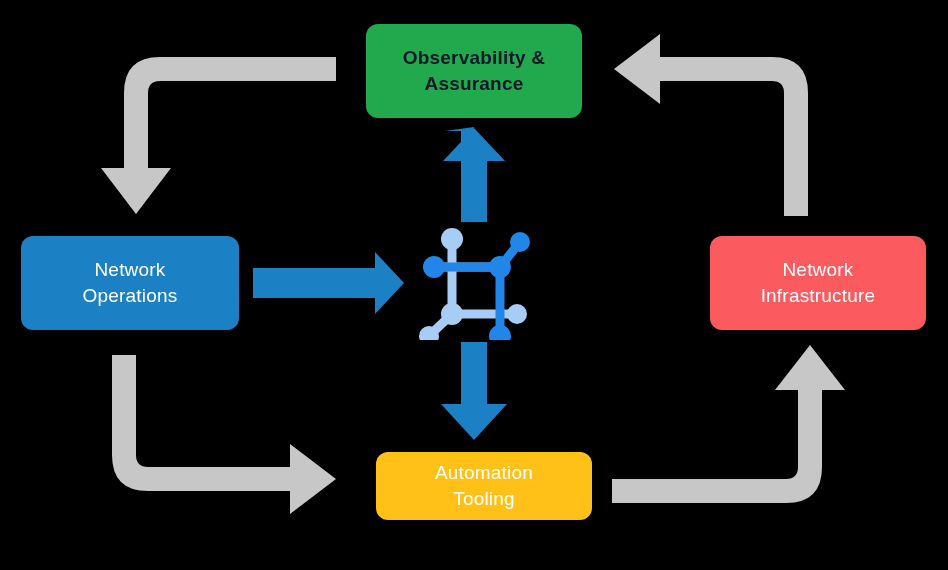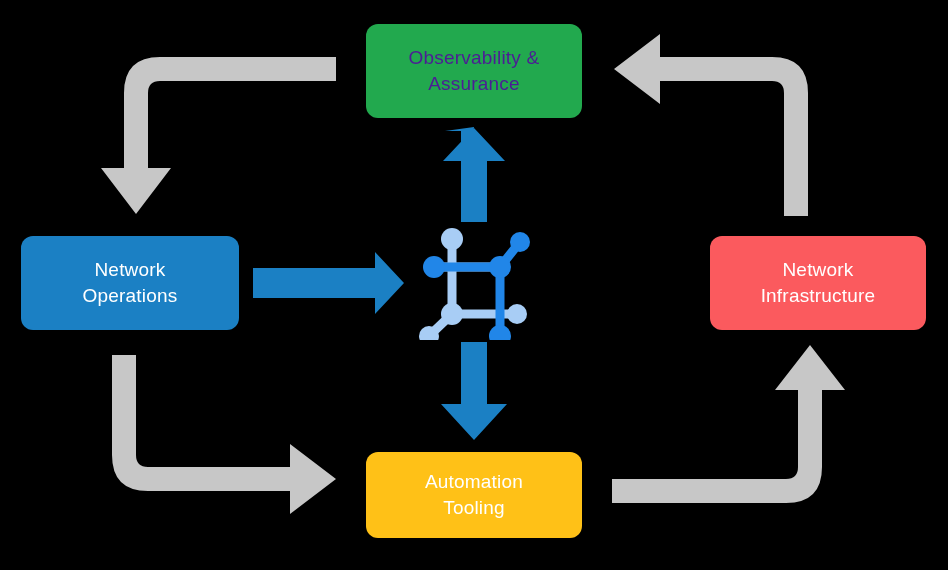--- a/index.html
+++ b/index.html
@@ -38,21 +38,21 @@
   #box-observability {
     left: 366px; top: 24px; width: 216px; height: 94px;
   }
   #box-operations {
     left: 21px; top: 236px; width: 218px; height: 94px;
   }
   #box-infrastructure {
     left: 710px; top: 236px; width: 216px; height: 94px;
   }
   #box-automation {
-    left: 366px; top: 452px; width: 216px; height: 86px;
+    left: 376px; top: 452px; width: 216px; height: 68px;
   }
   .svg-layer {
     position: absolute;
     left: 0; top: 0;
     width: 948px; height: 570px;
     pointer-events: none;
   }
   .node-box, .icon-hit {
     pointer-events: auto;
   }
@@ -183,21 +183,21 @@
     </g>
 
     <g fill="#2186e8">
       <circle cx="18" cy="49" r="11"></circle>
       <circle cx="84" cy="49" r="11"></circle>
       <circle cx="104" cy="24" r="10"></circle>
       <circle cx="84" cy="118" r="11"></circle>
     </g>
   </svg>
 
-  <div class="node-box" id="box-observability" style="background: rgb(34, 169, 78); color: #4c1d95;">Observability &amp;
+  <div class="node-box" id="box-observability" style="background: rgb(34, 169, 78); color: #0f172a; font-weight: bold;">Observability &amp;
 Assurance</div>
 
   <div class="node-box" id="box-operations" style="background: rgb(27, 128, 196); color: rgb(255, 255, 255);">Network
 Operations</div>
 
   <div class="node-box" id="box-infrastructure" style="background: rgb(251, 90, 94); color: rgb(255, 255, 255);">Network
 Infrastructure</div>
 
   <div class="node-box" id="box-automation" style="background: rgb(255, 193, 23); color: rgb(255, 255, 255);">Automation
 Tooling</div>

